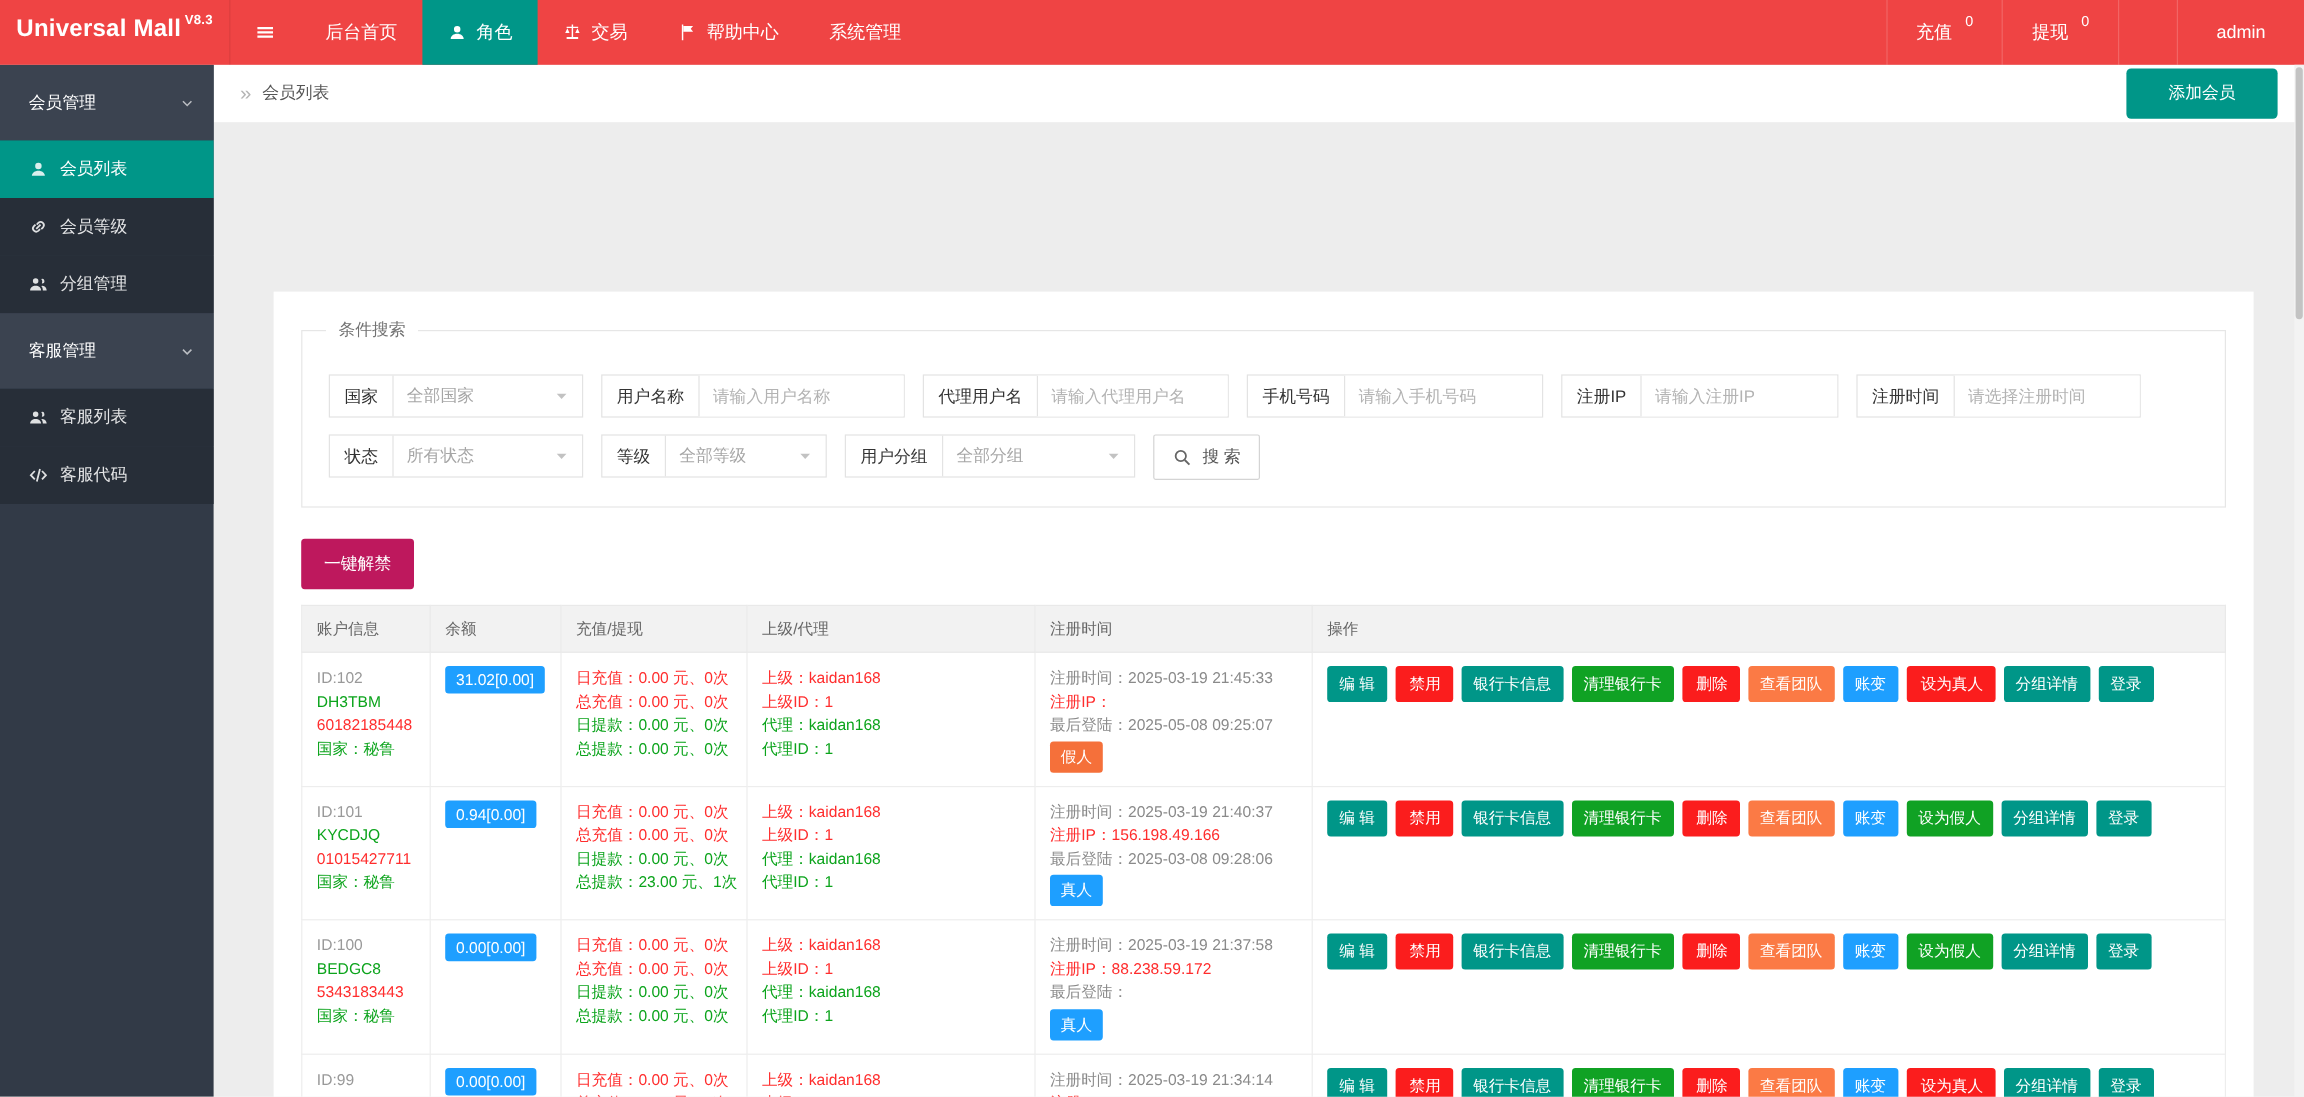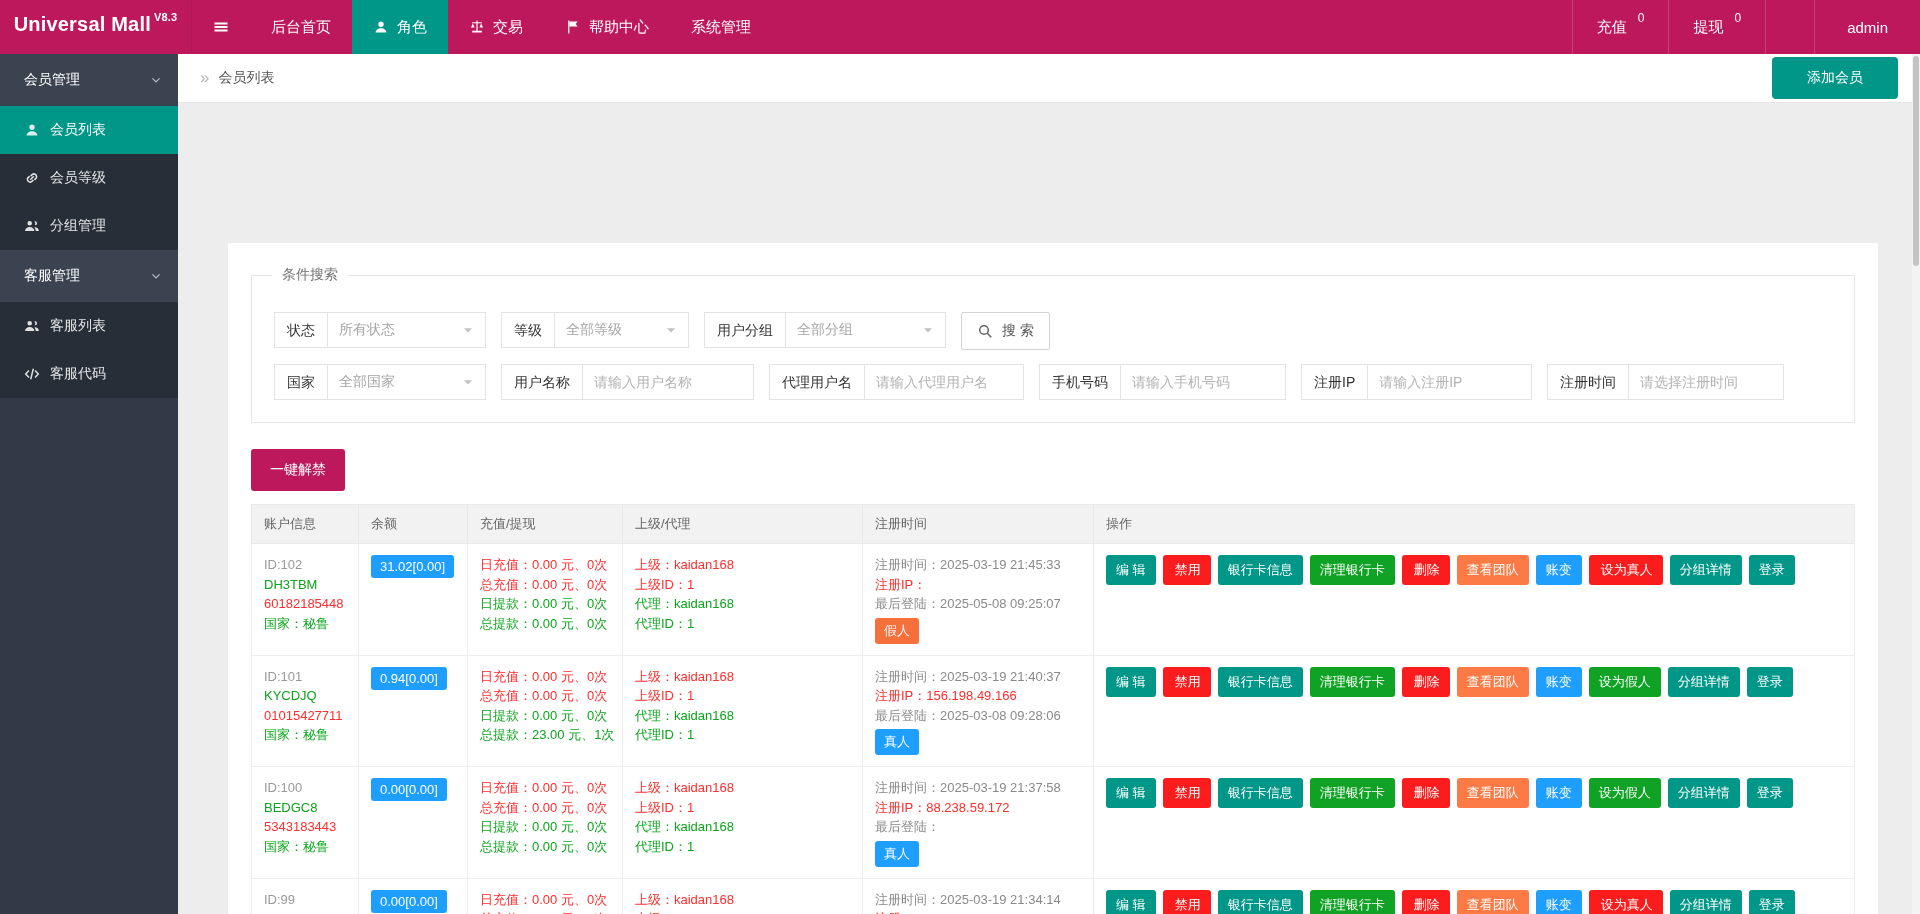--- a/index.html
+++ b/index.html
@@ -1,36 +1,36 @@
 <!DOCTYPE html>
 <html><head>
 <meta charset="utf-8">
 <style>
   * { margin:0; padding:0; box-sizing:border-box; }
   html,body { width:1920px; height:914px; overflow:hidden; }
   body { font-family:"Liberation Sans","DejaVu Sans",sans-serif; background:#ededed; }
   .page { position:relative; width:1920px; height:914px; overflow:hidden; }
 
   
-  .navbar { position:absolute; top:0; left:0; right:0; height:54px; background:#be185d; color:#fff; display:flex; align-items:stretch; z-index:5; }
+  .navbar { position:absolute; top:0; left:0; right:0; height:54px; background:#ef4444; color:#fff; display:flex; align-items:stretch; z-index:5; }
   .brand { width:192px; display:flex; align-items:flex-start; justify-content:center; padding-top:13px; font-size:20px; font-weight:bold; letter-spacing:.2px; border-right:1px solid rgba(0,0,0,.08); }
   .brand sup { font-size:11px; font-weight:bold; margin-left:3px; margin-top:-2px; }
   .nav-left { display:flex; align-items:stretch; }
   .nav-item { display:flex; align-items:center; gap:8px; padding:0 21px; font-size:15px; cursor:pointer; white-space:nowrap; }
   .nav-item.active { background:#009688; }
   .nav-right { margin-left:auto; display:flex; align-items:stretch; }
   .nav-right .nav-item { border-left:1px solid rgba(255,255,255,.18); padding:0 24px; }
   .nav-badge { font-size:12px; position:relative; top:-9px; margin-left:3px; }
   .icon { display:inline-flex; align-items:center; justify-content:center; }
   .icon svg { width:16px; height:16px; display:block; }
   .icon.small svg { width:12px; height:12px; }
 
   
   .sidebar { position:absolute; top:54px; left:0; bottom:0; width:178px; background:#323a47; z-index:4; }
-  .side-group-header { height:52px; background:#3b4350; color:#fff; font-size:14px; display:flex; align-items:center; justify-content:space-between; padding:0 16px 0 24px; cursor:pointer; }
+  .side-group-header { height:63px; background:#3b4350; color:#fff; font-size:14px; display:flex; align-items:center; justify-content:space-between; padding:0 16px 0 24px; cursor:pointer; }
   .side-group-header .icon { color:rgba(255,255,255,.65); }
   .side-item { height:48px; background:#272e38; color:rgba(255,255,255,.88); font-size:14px; display:flex; align-items:center; gap:10px; padding-left:24px; cursor:pointer; }
   .side-item .icon { color:rgba(255,255,255,.85); }
   .side-item.active { background:#009688; color:#fff; }
 
   
   .main { position:absolute; left:178px; top:54px; right:0; bottom:0; }
   .breadcrumb-bar { height:49px; background:#fff; border-bottom:1px solid #e7e7e7; display:flex; align-items:center; padding:0 22px; }
   .crumb-sep { color:#b5b5b5; font-size:17px; margin-right:9px; }
   .crumb-title { font-size:14px; color:#555; }
@@ -215,20 +215,53 @@
       <button class="add-btn">添加会员</button>
     </div>
 
     <div class="content">
       <div class="panel">
 
         <fieldset class="search-box">
           <legend>条件搜索</legend>
           <div class="search-row">
               <div class="field" style="width: 212px;">
+                <span class="field-label">国家</span>
+                <div class="field-value">
+                  <span>全部国家</span>
+                  <span class="icon small">
+                    <svg viewBox="0 0 16 16">
+                      <path fill="currentColor" d="M2.6 5.6h10.8L8 11.4z"></path>
+                    </svg>
+                  </span>
+                </div>
+              </div>
+              <div class="field" style="width: 253px;">
+                <span class="field-label">用户名称</span>
+                <input placeholder="请输入用户名称" style="">
+              </div>
+              <div class="field" style="width: 255px;">
+                <span class="field-label">代理用户名</span>
+                <input placeholder="请输入代理用户名" style="">
+              </div>
+              <div class="field" style="width: 247px;">
+                <span class="field-label">手机号码</span>
+                <input placeholder="请输入手机号码" style="">
+              </div>
+              <div class="field" style="width: 231px;">
+                <span class="field-label">注册IP</span>
+                <input placeholder="请输入注册IP" style="">
+              </div>
+              <div class="field" style="width: 237px;">
+                <span class="field-label">注册时间</span>
+                <input placeholder="请选择注册时间" style="">
+              </div>
+            </div>
+          <div class="search-row">
+              <div class="field" style="width: 212px;">
                 <span class="field-label">状态</span>
                 <div class="field-value">
                   <span>所有状态</span>
                   <span class="icon small">
                     <svg viewBox="0 0 16 16">
                       <path fill="currentColor" d="M2.6 5.6h10.8L8 11.4z"></path>
                     </svg>
                   </span>
                 </div>
               </div>
@@ -256,53 +289,20 @@
               </div>
               <button class="search-btn">
                 <span class="icon">
                   <svg viewBox="0 0 16 16">
                     <circle cx="7" cy="7" r="4.3" fill="none" stroke="currentColor" stroke-width="1.5"></circle>
                     <path stroke="currentColor" stroke-width="1.6" d="M10.3 10.3 14.2 14.2"></path>
                   </svg>
                 </span>
                 <span>搜 索</span>
               </button>
-            </div>
-          <div class="search-row">
-              <div class="field" style="width: 212px;">
-                <span class="field-label">国家</span>
-                <div class="field-value">
-                  <span>全部国家</span>
-                  <span class="icon small">
-                    <svg viewBox="0 0 16 16">
-                      <path fill="currentColor" d="M2.6 5.6h10.8L8 11.4z"></path>
-                    </svg>
-                  </span>
-                </div>
-              </div>
-              <div class="field" style="width: 253px;">
-                <span class="field-label">用户名称</span>
-                <input placeholder="请输入用户名称" style="">
-              </div>
-              <div class="field" style="width: 255px;">
-                <span class="field-label">代理用户名</span>
-                <input placeholder="请输入代理用户名" style="">
-              </div>
-              <div class="field" style="width: 247px;">
-                <span class="field-label">手机号码</span>
-                <input placeholder="请输入手机号码" style="">
-              </div>
-              <div class="field" style="width: 231px;">
-                <span class="field-label">注册IP</span>
-                <input placeholder="请输入注册IP" style="">
-              </div>
-              <div class="field" style="width: 237px;">
-                <span class="field-label">注册时间</span>
-                <input placeholder="请选择注册时间" style="">
-              </div>
             </div>
         </fieldset>
 
         <button class="unban-btn">一键解禁</button>
 
         <table class="member-table">
           <colgroup>
             <col style="width:107px">
               <col style="width:109px">
               <col style="width:155px">

